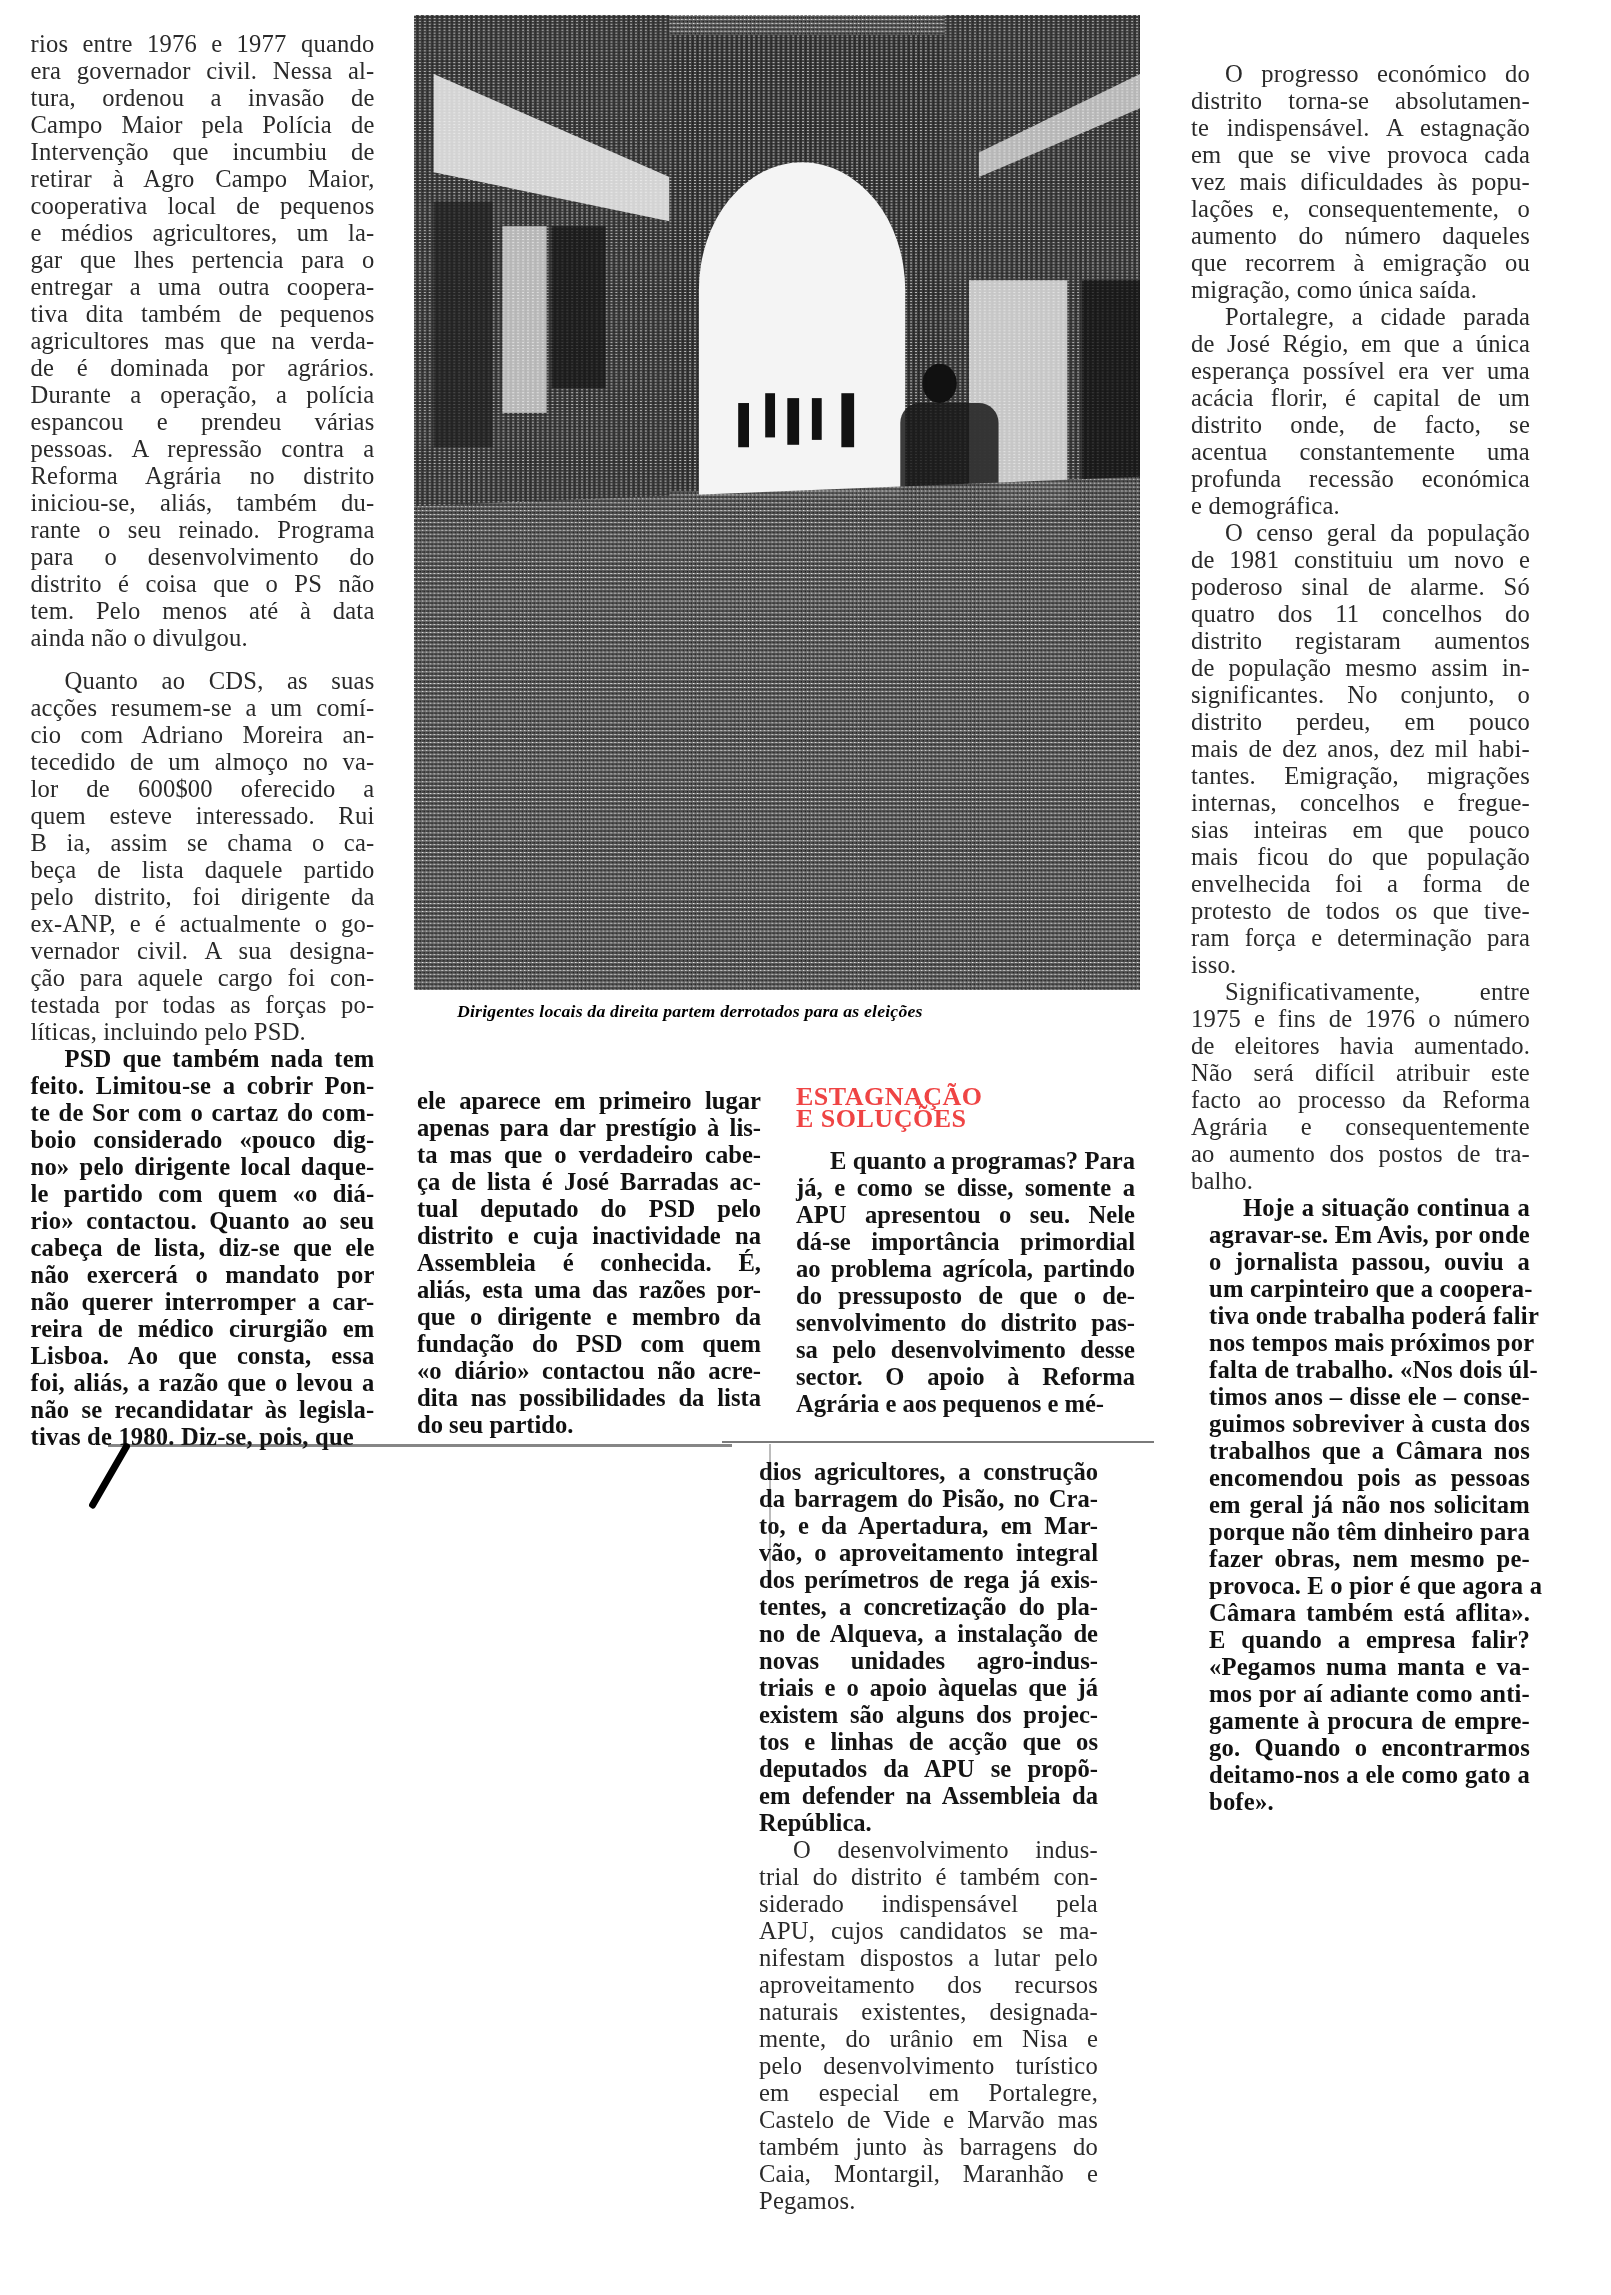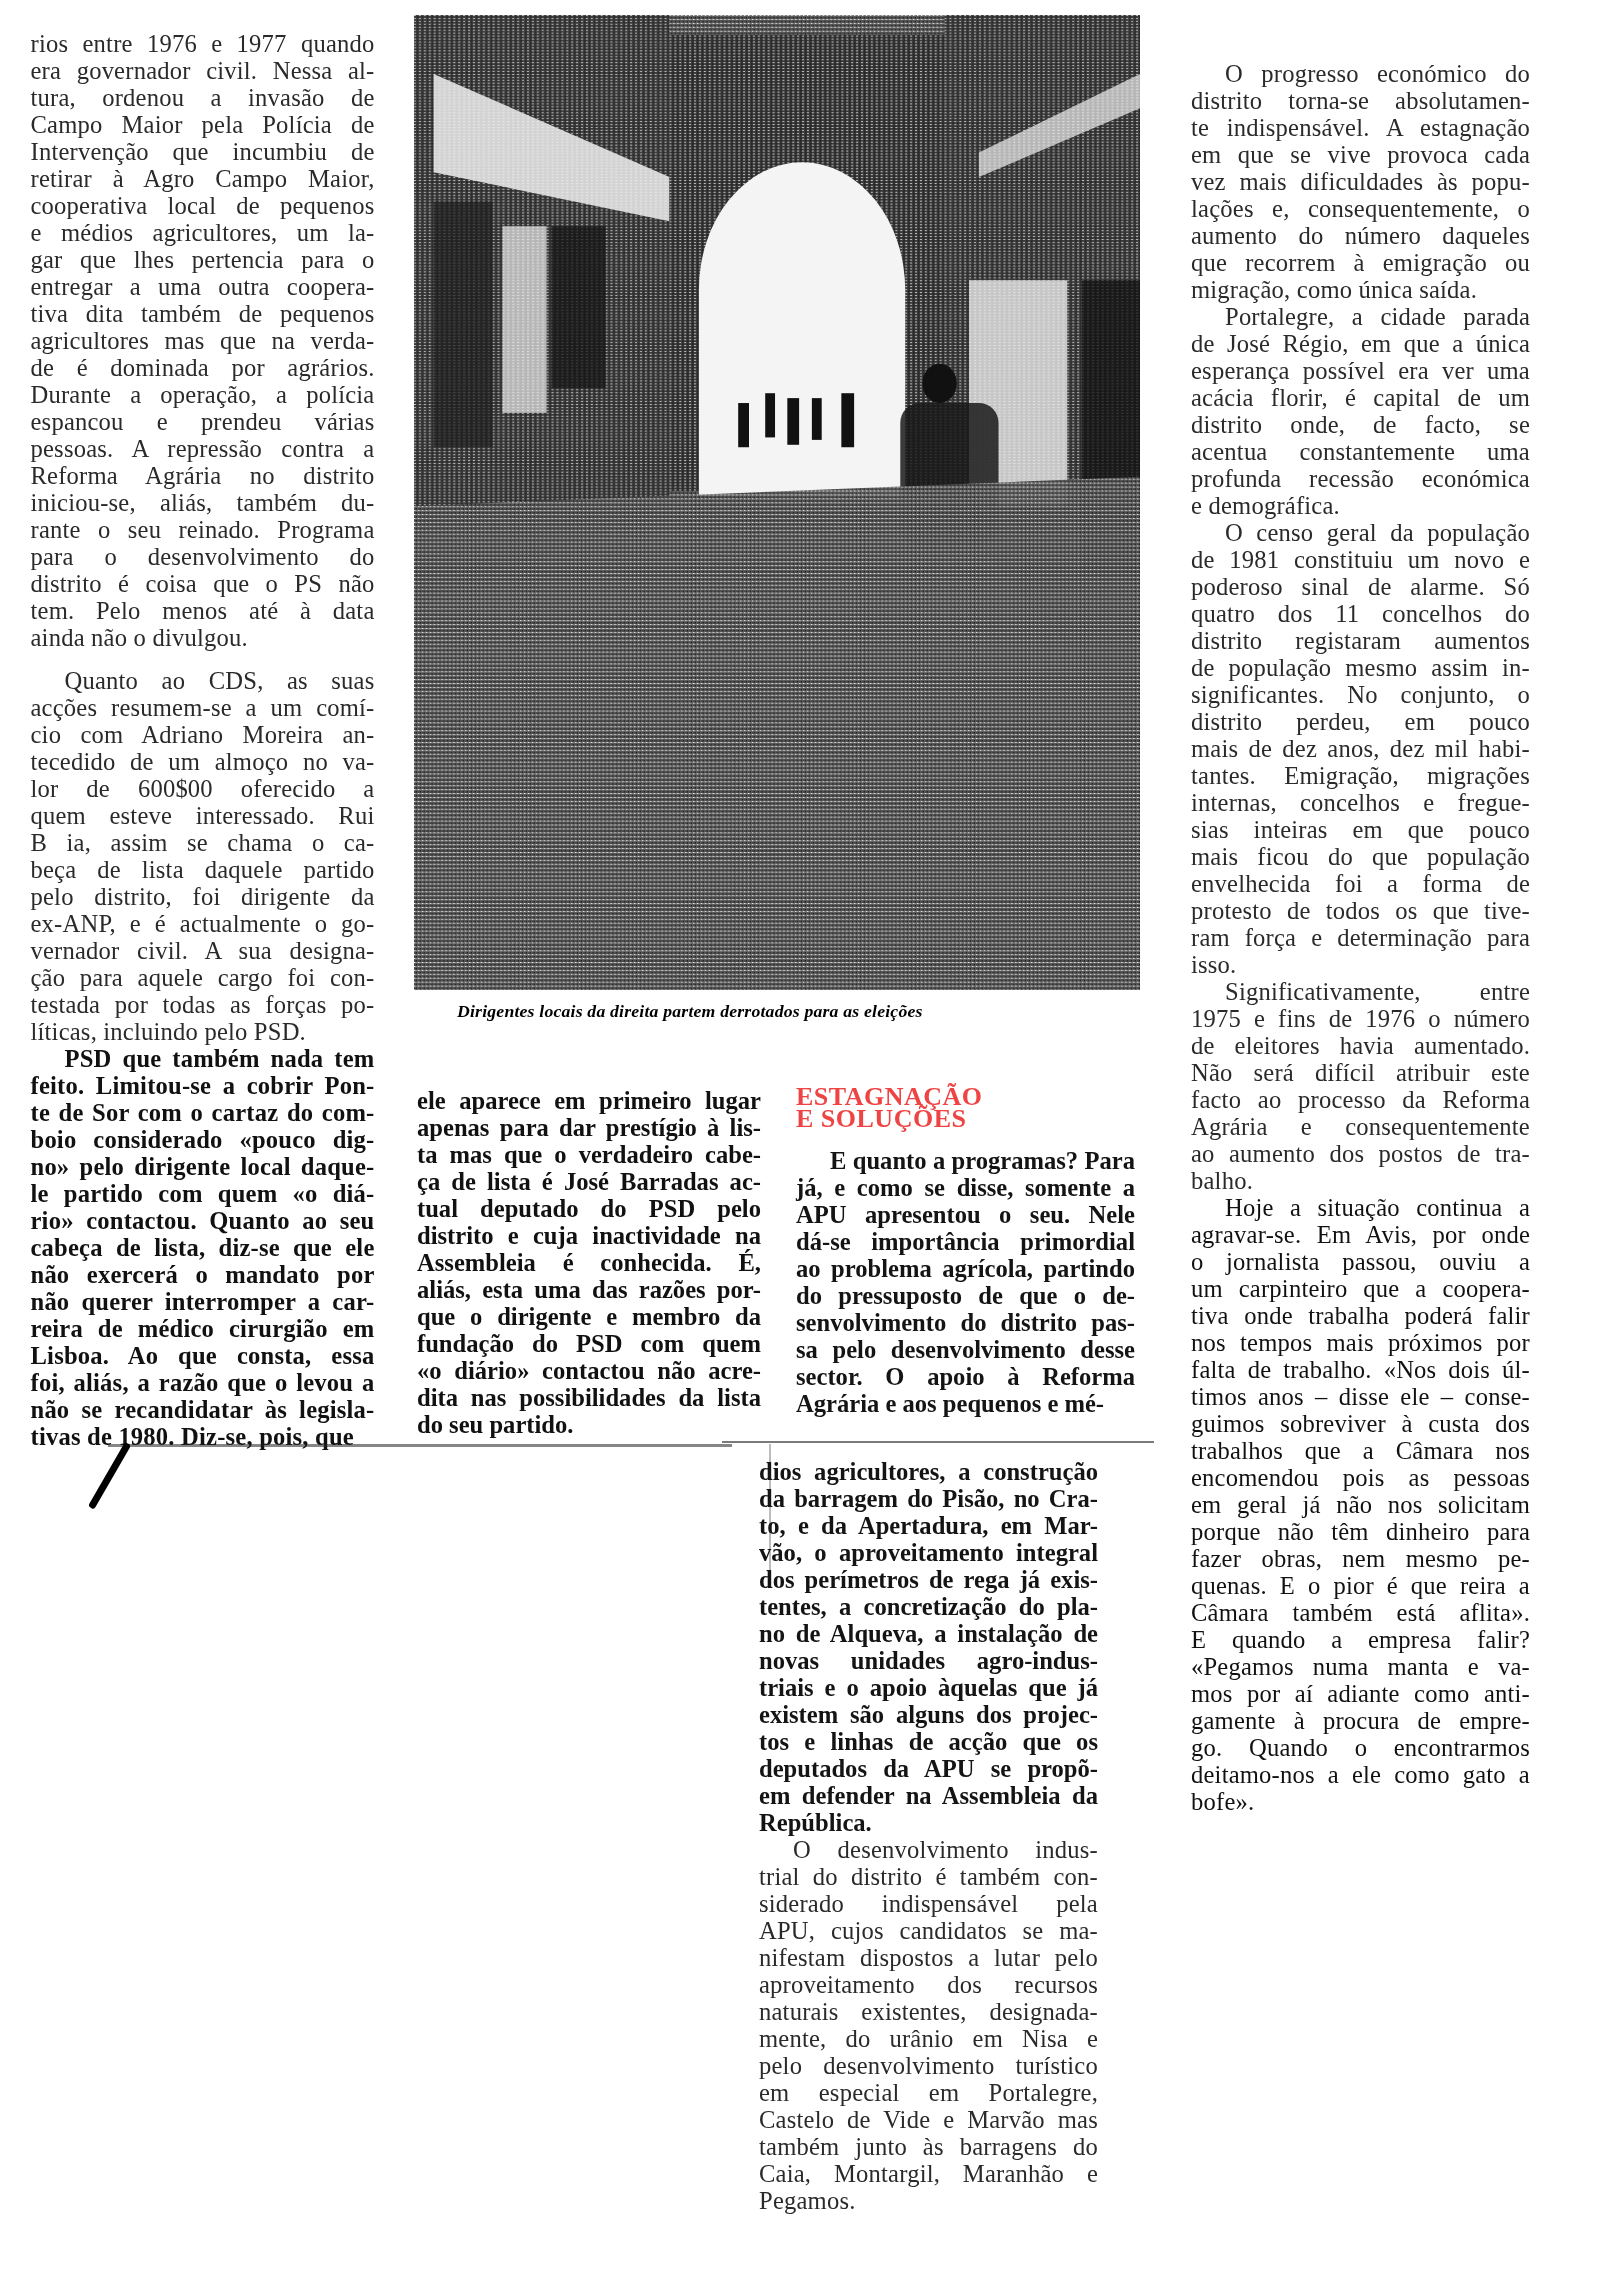--- a/index.html
+++ b/index.html
@@ -278,36 +278,36 @@
   <div id="right-p4">
       <span class="line" style="padding-left: 34px;">Significativamente, entre</span>
       <span class="line">1975 e fins de 1976 o número</span>
       <span class="line">de eleitores havia aumentado.</span>
       <span class="line">Não será difícil atribuir este</span>
       <span class="line">facto ao processo da Reforma</span>
       <span class="line">Agrária e consequentemente</span>
       <span class="line">ao aumento dos postos de tra-</span>
       <span class="line last">balho.</span>
     </div>
-  <div id="right-p5" style="color:#111;font-weight:400;">
+  <div id="right-p5" style="color:#111;font-weight:700;margin-left:18px;">
       <span class="line" style="padding-left: 34px;">Hoje a situação continua a</span>
       <span class="line">agravar-se. Em Avis, por onde</span>
       <span class="line">o jornalista passou, ouviu a</span>
       <span class="line">um carpinteiro que a coopera-</span>
       <span class="line">tiva onde trabalha poderá falir</span>
       <span class="line">nos tempos mais próximos por</span>
       <span class="line">falta de trabalho. «Nos dois úl-</span>
       <span class="line">timos anos – disse ele – conse-</span>
       <span class="line">guimos sobreviver à custa dos</span>
       <span class="line">trabalhos que a Câmara nos</span>
       <span class="line">encomendou pois as pessoas</span>
       <span class="line">em geral já não nos solicitam</span>
       <span class="line">porque não têm dinheiro para</span>
       <span class="line">fazer obras, nem mesmo pe-</span>
-      <span class="line">quenas. E o pior é que reira a</span>
+      <span class="line">provoca. E o pior é que agora a</span>
       <span class="line">Câmara também está aflita».</span>
       <span class="line">E quando a empresa falir?</span>
       <span class="line">«Pegamos numa manta e va-</span>
       <span class="line">mos por aí adiante como anti-</span>
       <span class="line">gamente à procura de empre-</span>
       <span class="line">go. Quando o encontrarmos</span>
       <span class="line">deitamo-nos a ele como gato a</span>
       <span class="line last">bofe».</span>
     </div>
 </div>

